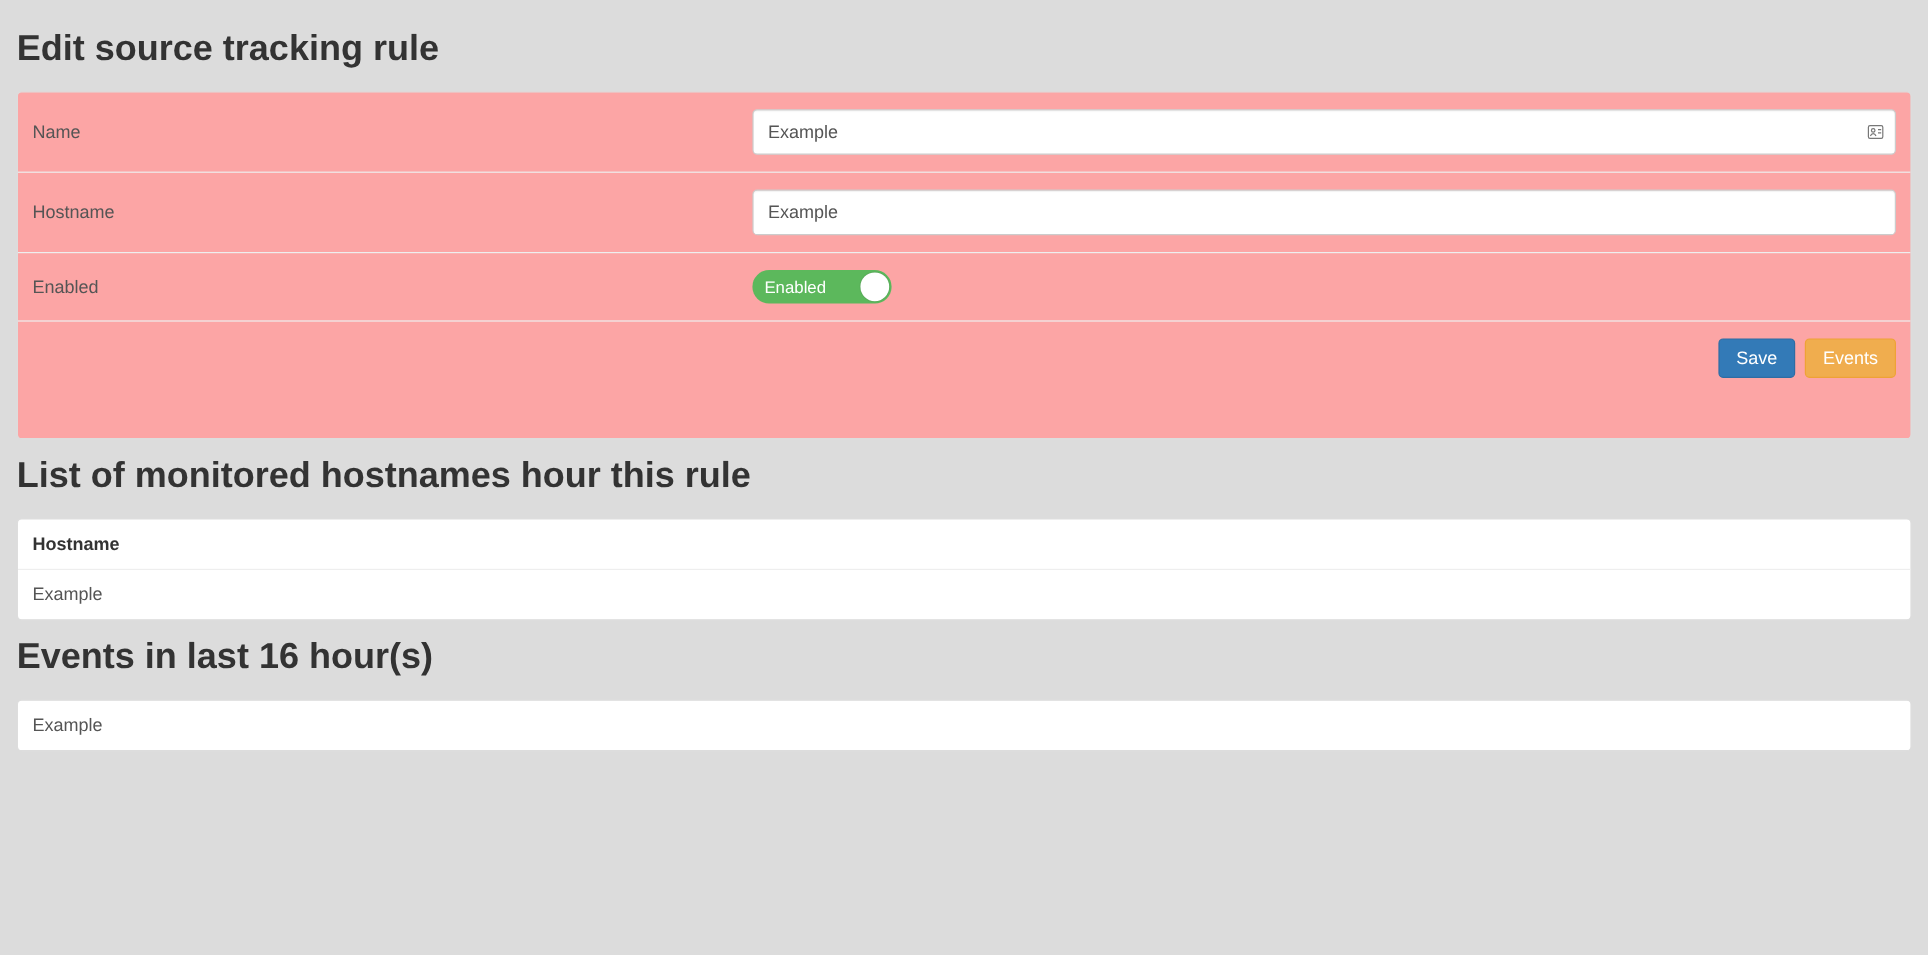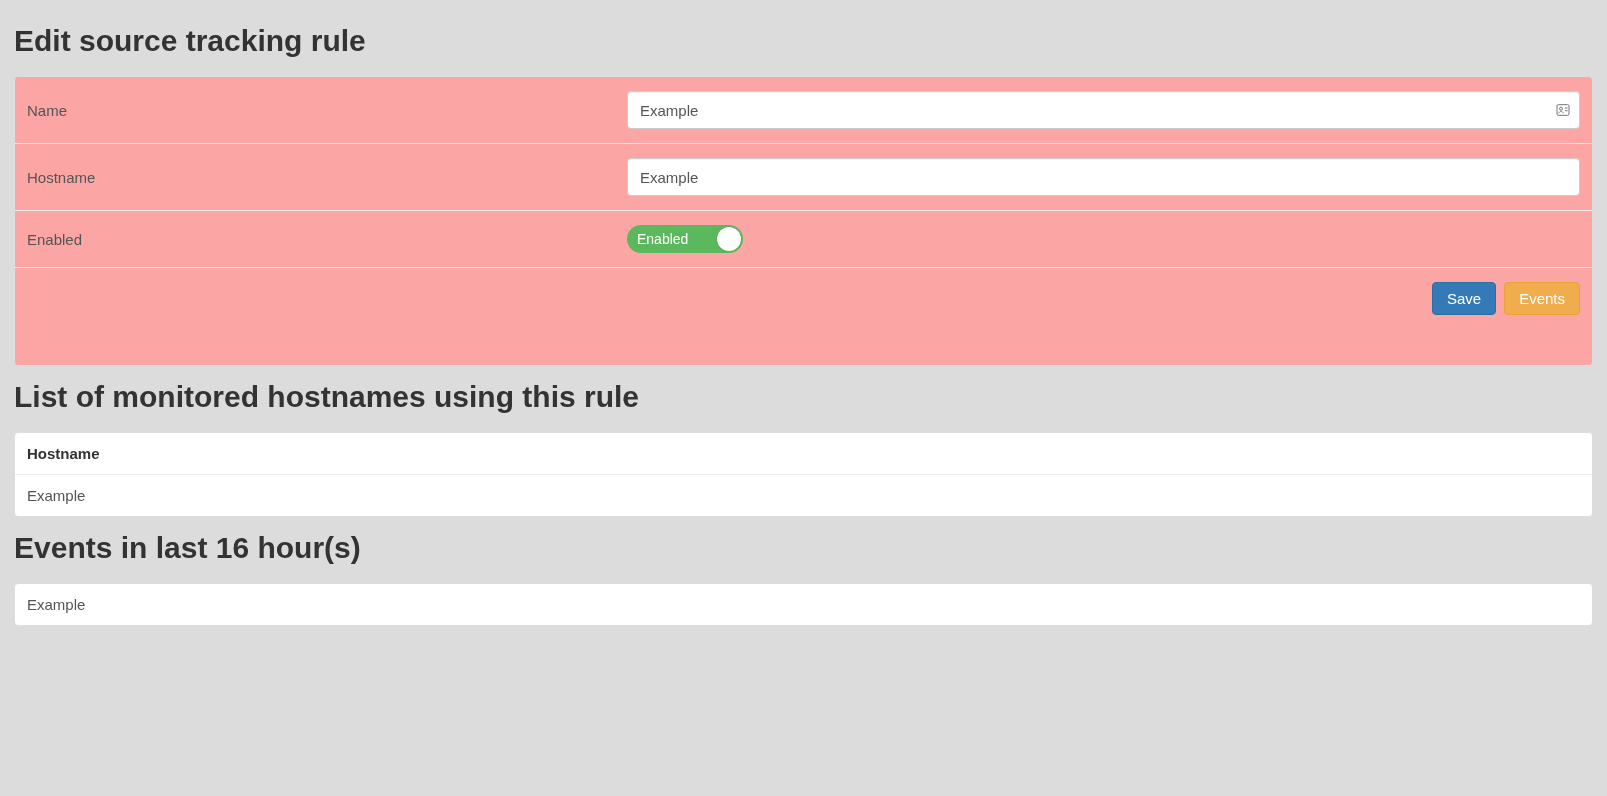--- a/index.html
+++ b/index.html
@@ -165,21 +165,21 @@
       </div>
     </div>
 
     <div class="button-row">
       <button class="btn btn-primary">Save</button>
       <button class="btn btn-warning">Events</button>
     </div>
 
   </div>
 
-  <h2 class="section-title">List of monitored hostnames using this rule</h2>
+  <h2 class="section-title">List of monitored hostnames hour this rule</h2>
   <div class="list-table">
     <div class="list-header-row">
       <div>Hostname</div>
     </div>
     <div class="list-data-row">
       <div>Example</div>
     </div>
   </div>
 
   <h2 class="section-title">Events in last 16 hour(s)</h2>

